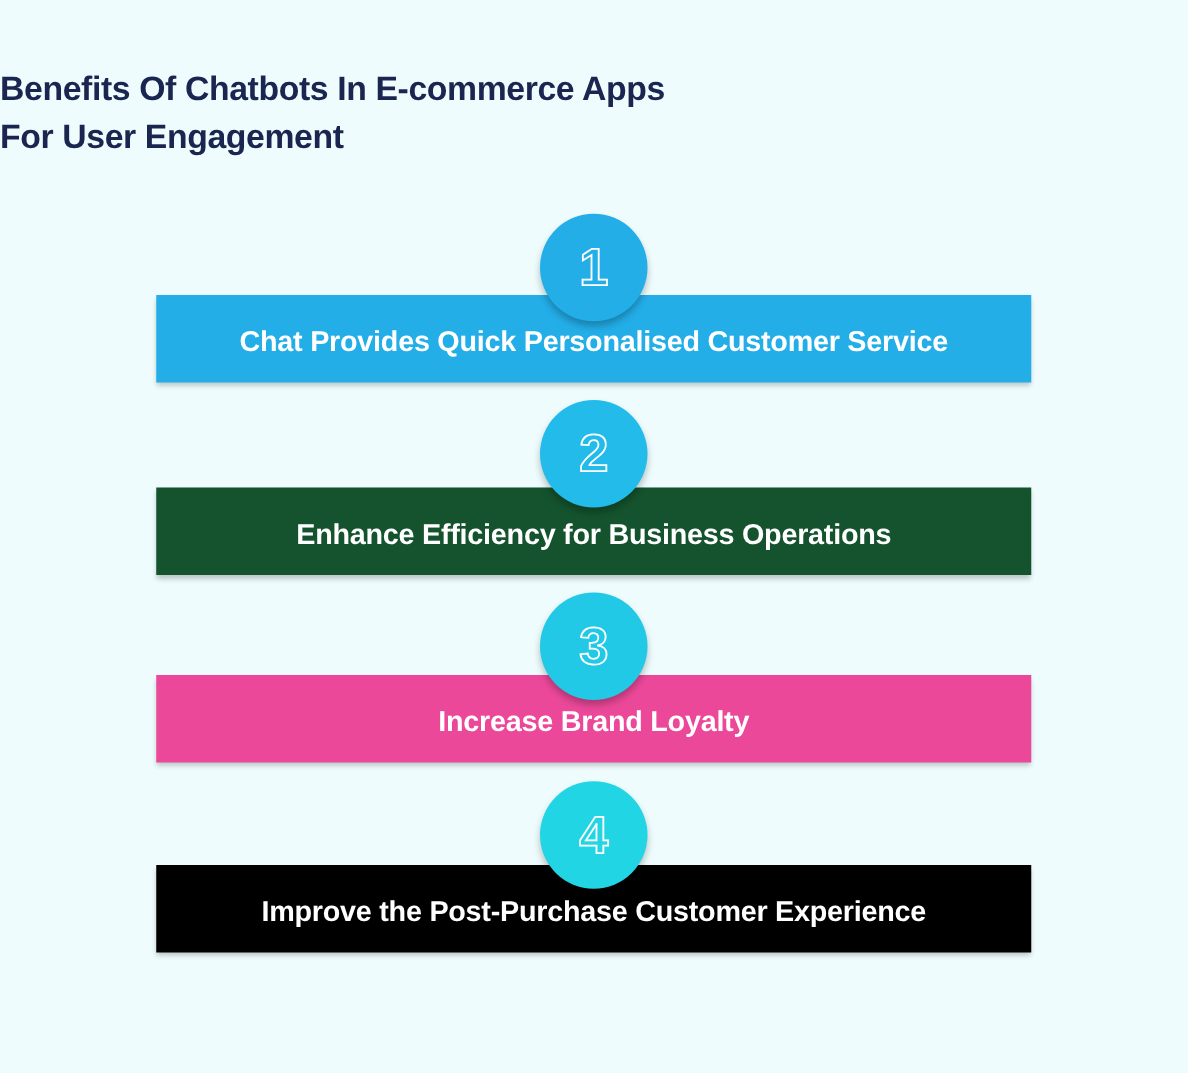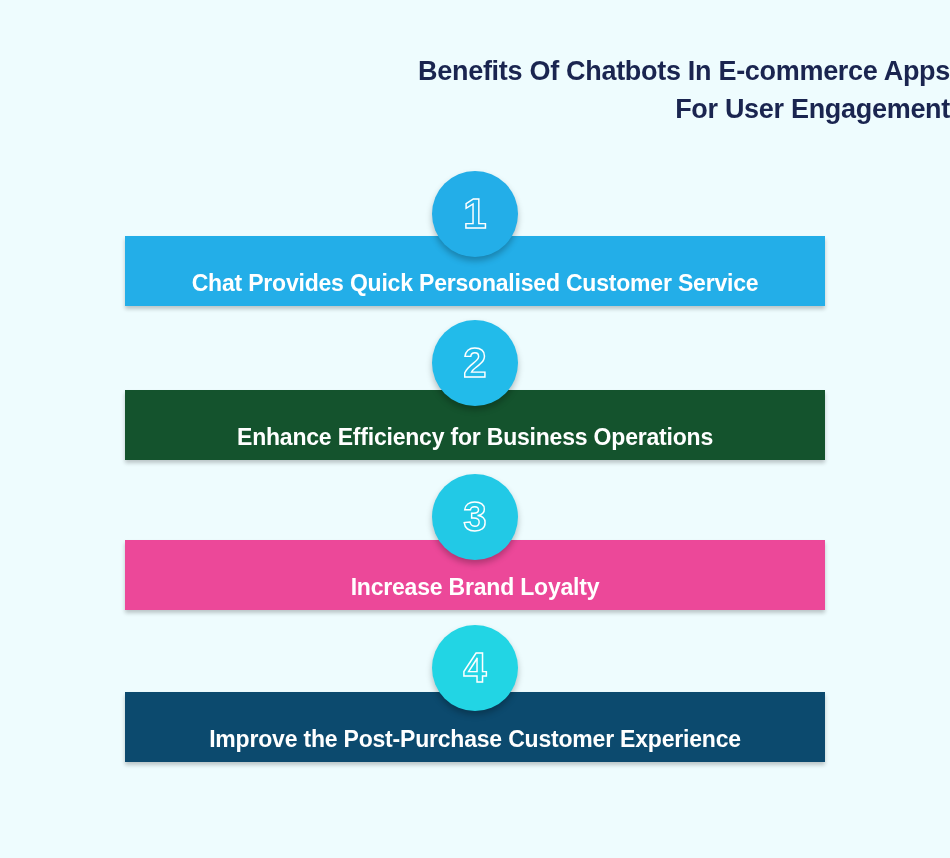--- a/index.html
+++ b/index.html
@@ -12,21 +12,21 @@
       background: #eefcfe;
       position: relative;
       overflow: hidden;
       font-family: "Liberation Sans", "DejaVu Sans", sans-serif;
     }
     .title {
       position: absolute;
       left: 0;
       top: 52px;
       width: 950px;
-      text-align: right;
+      text-align: left;
       color: #1a2550;
       font-weight: 700;
       font-size: 27px;
       line-height: 38px;
       letter-spacing: -0.3px;
     }
     .title span { display: block; }
     .bar {
       position: absolute;
       left: 125px;
@@ -38,21 +38,21 @@
       justify-content: center;
       color: #ffffff;
       font-weight: 700;
       font-size: 23px;
       letter-spacing: -0.2px;
       box-sizing: border-box;
       padding-top: 0px;
     }
     .bar-label {
       position: relative;
-      top: 12px;
+      top: 2px;
     }
     .circle {
       position: absolute;
       left: 432px;
       width: 86px;
       height: 86px;
       border-radius: 50%;
       box-shadow: 0 4px 6px rgba(0,0,0,0.25);
       display: flex;
       align-items: center;
@@ -93,15 +93,15 @@
 <div class="circle" style="top:474px; background:#22c9e6;">
   <span class="num">3</span>
 </div>
 <div class="bar" style="top:540px; background:#ec4899;">
   <span class="bar-label">Increase Brand Loyalty</span>
 </div>
 
 <div class="circle" style="top:625px; background:#22d5e4;">
   <span class="num">4</span>
 </div>
-<div class="bar" style="top:692px; background:#0c4a6e;">
+<div class="bar" style="top:692px; background:#000000;">
   <span class="bar-label">Improve the Post-Purchase Customer Experience</span>
 </div>
 
 </body></html>

